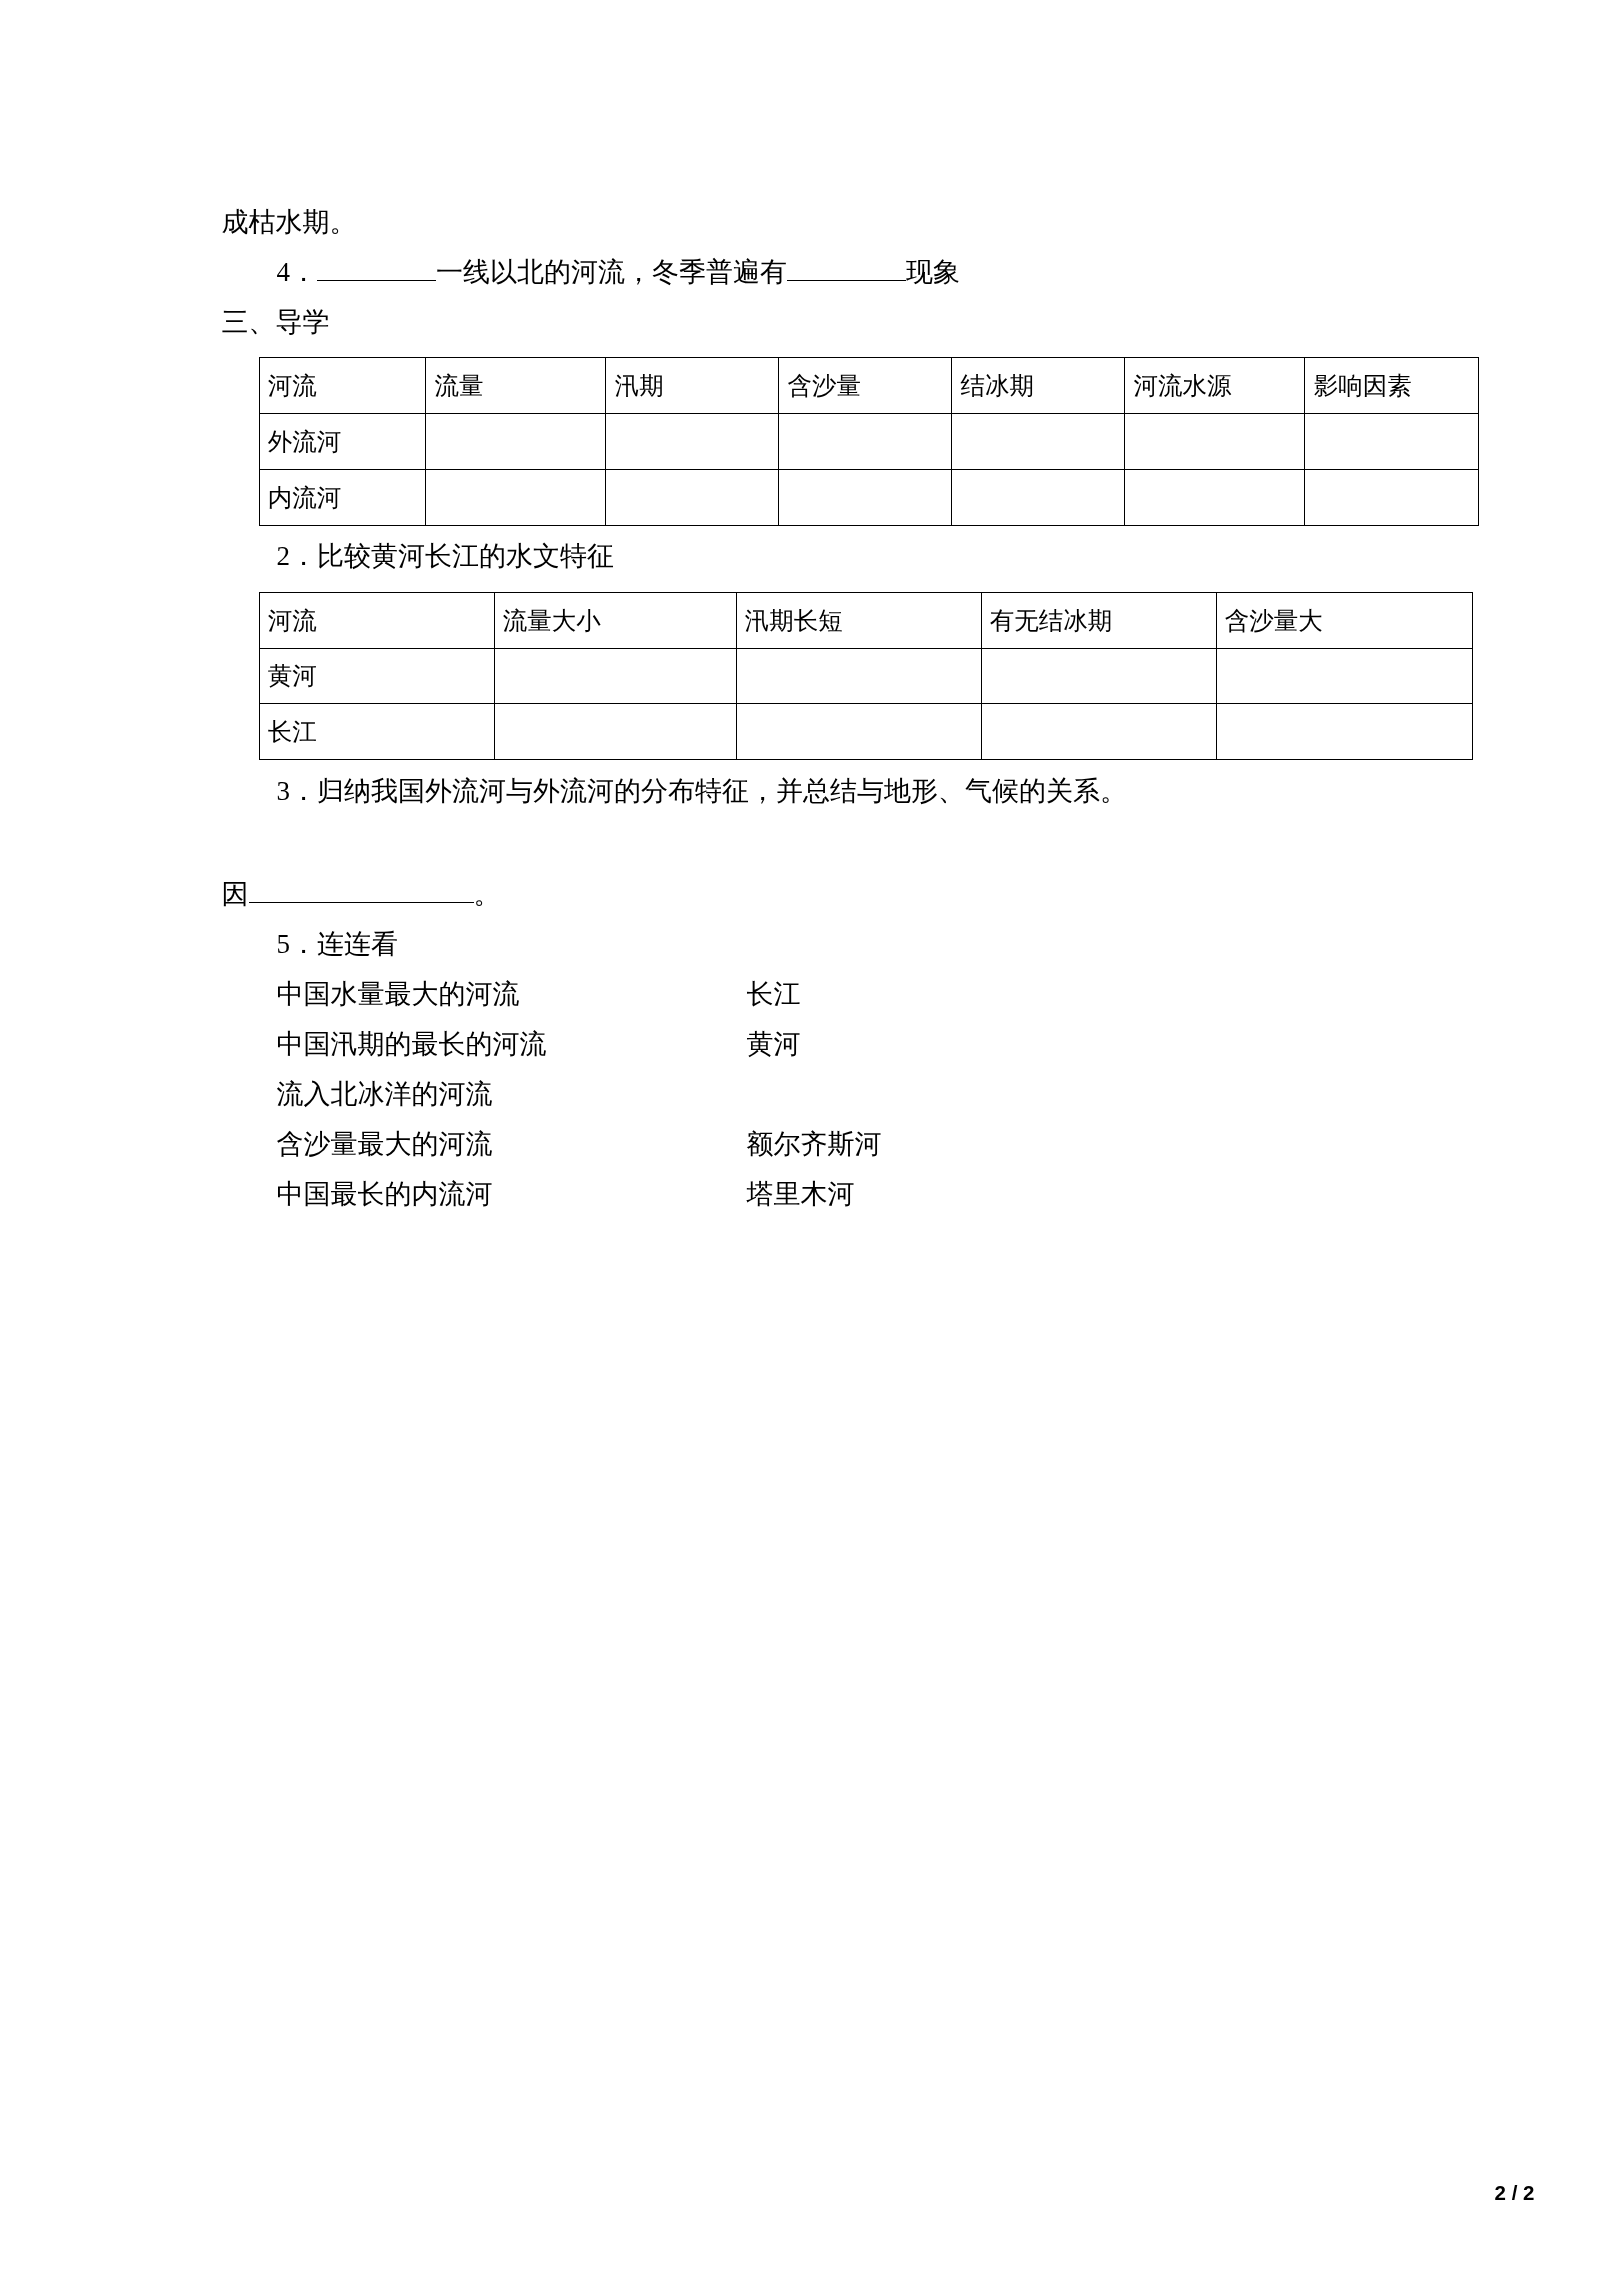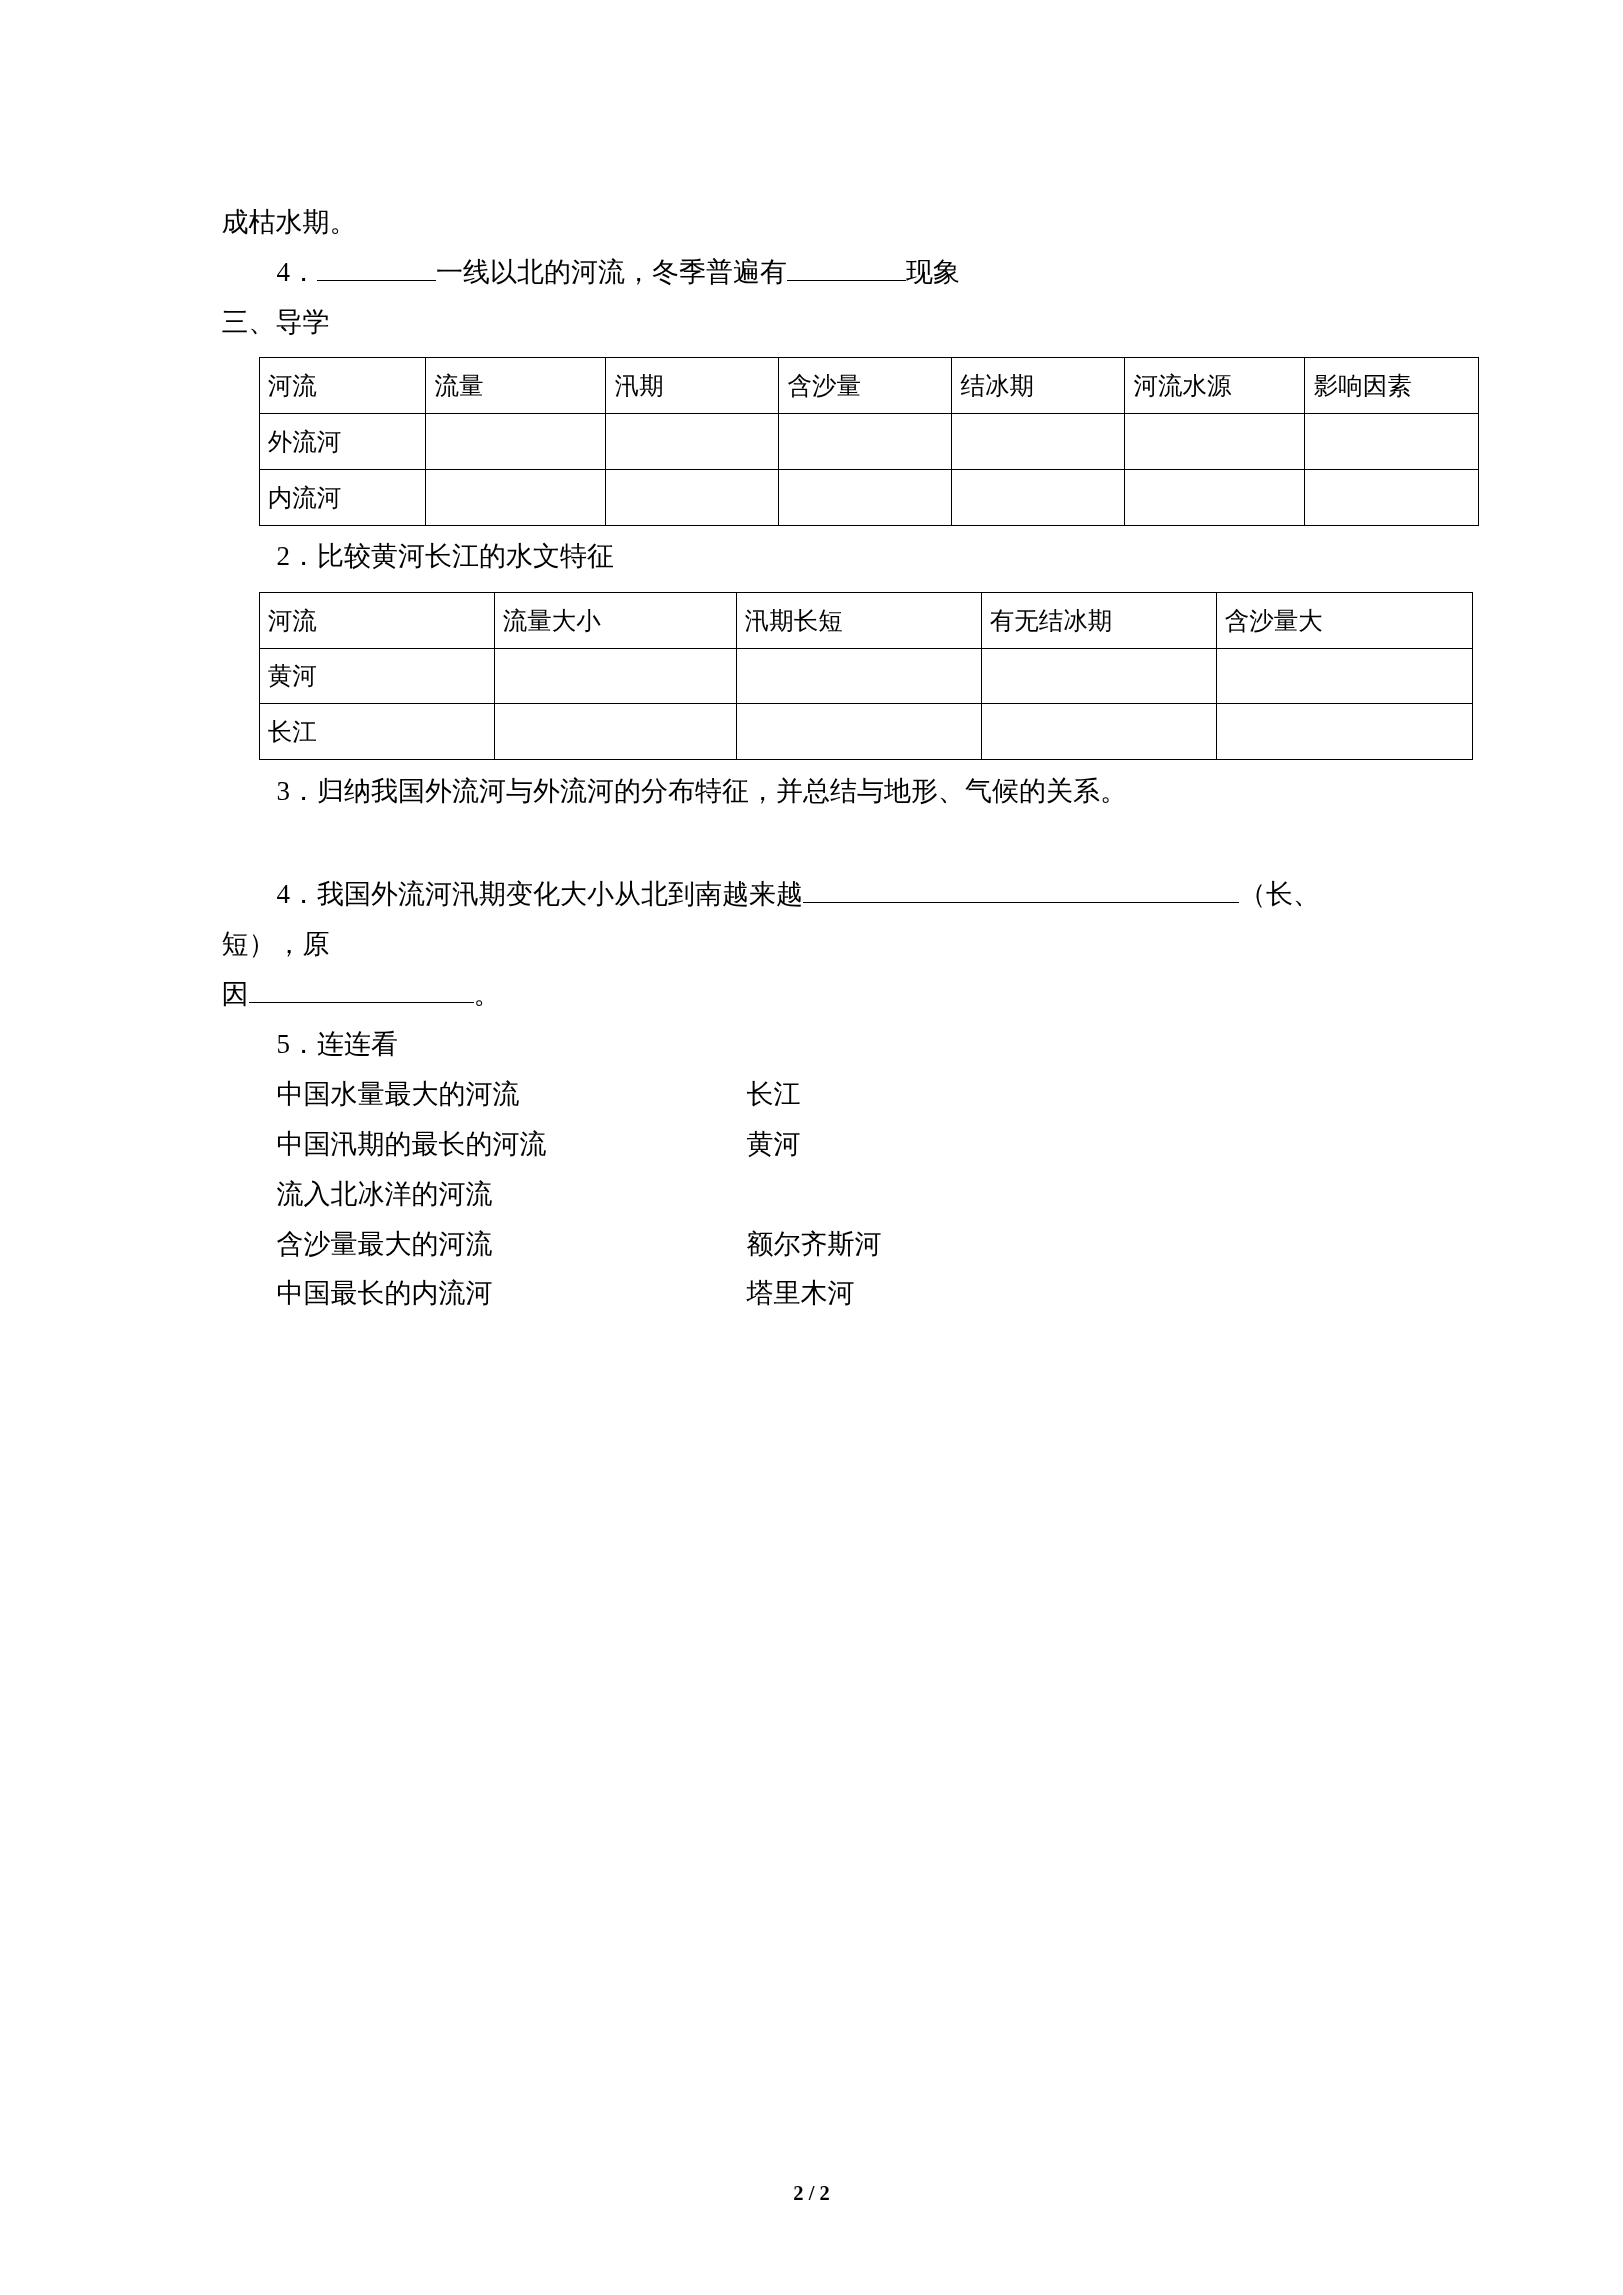--- a/index.html
+++ b/index.html
@@ -83,24 +83,24 @@
   .match-right { width: 409px; }
 
   .spacer-blank {
     height: 53px;
   }
   .footer {
     position: absolute;
     left: 0;
     right: 0;
     bottom: 90px;
-    text-align: center;
+    text-align: right;
     font-size: 20.5px;
     font-weight: bold;
-    font-family: Liberation Serif, serif;
+    font-family: Liberation Sans, sans-serif;
   }
 </style>
 </head>
 <body>
 
 <div class="page">
 
   <div class="line">成枯水期。</div>
 
   <div class="line indent"><span>4．</span><span class="blank b-md"></span><span>一线以北的河流，冬季普遍有</span><span class="blank b-md"></span><span>现象</span></div>
@@ -181,21 +181,20 @@
         <td></td>
         <td></td>
       </tr>
     </tbody>
   </table>
 
   <div class="line indent"><span>3．</span><span>归纳我国外流河与外流河的分布特征，并总结与地形、气候的关系。</span></div>
 
   <div class="spacer-blank"></div>
 
-  <div class="line indent"><span>4．</span><span>我国外流河汛期变化大小从北到南越来越</span><span class="blank b-xl"></span><span>（长、短），原</span></div>
   <div class="line"><span>因</span><span class="blank b-lg"></span><span>。</span></div>
 
   <div class="line indent"><span>5．</span><span>连连看</span></div>
 
   <div class="match-row">
     <div class="match-left">中国水量最大的河流</div>
     <div class="match-right">长江</div>
   </div>
   <div class="match-row">
     <div class="match-left">中国汛期的最长的河流</div>

